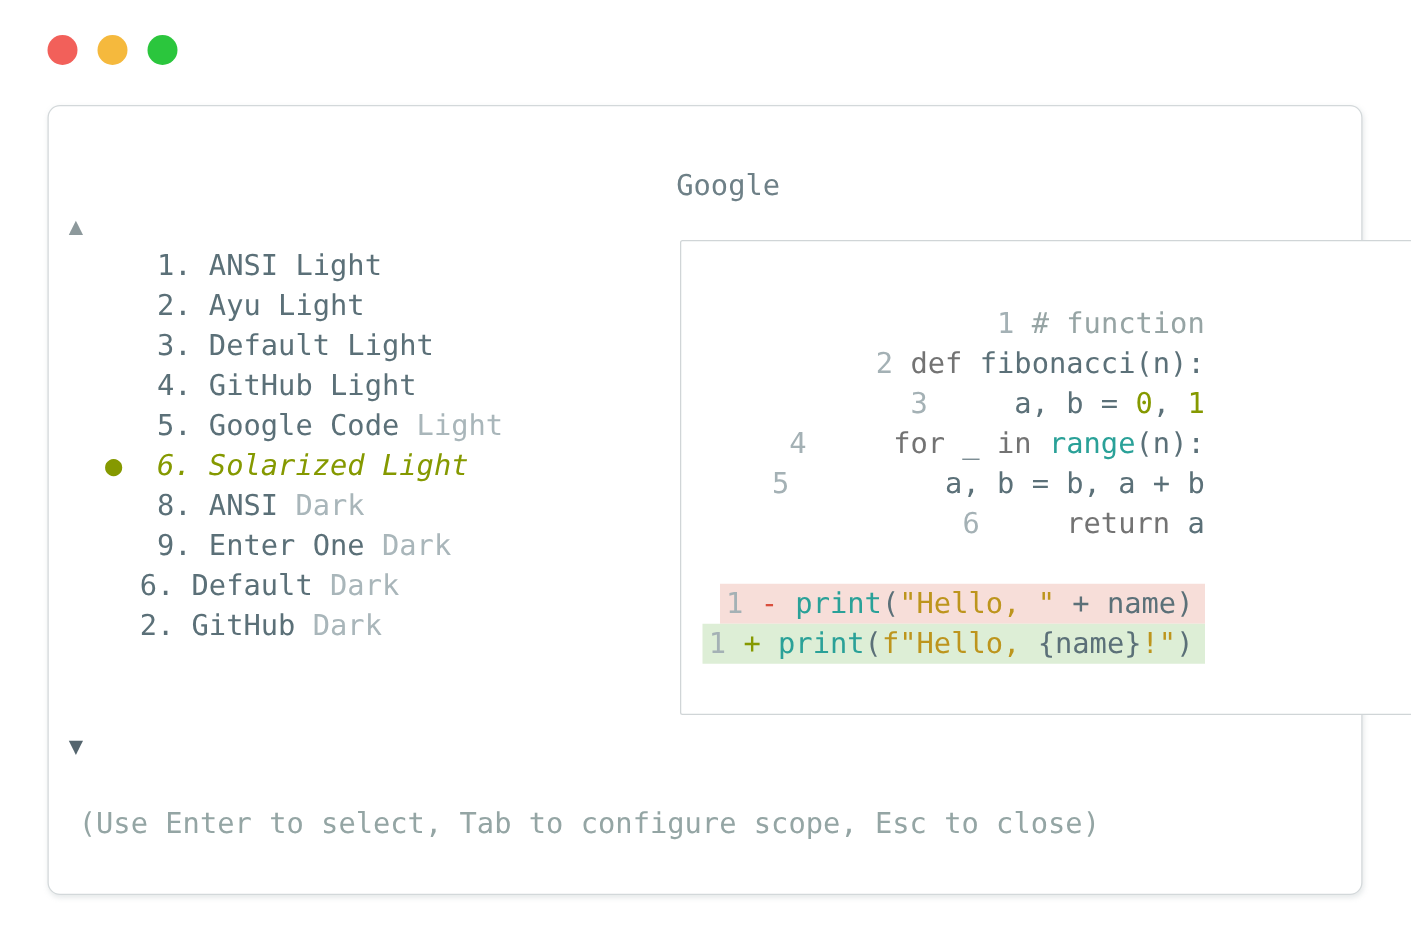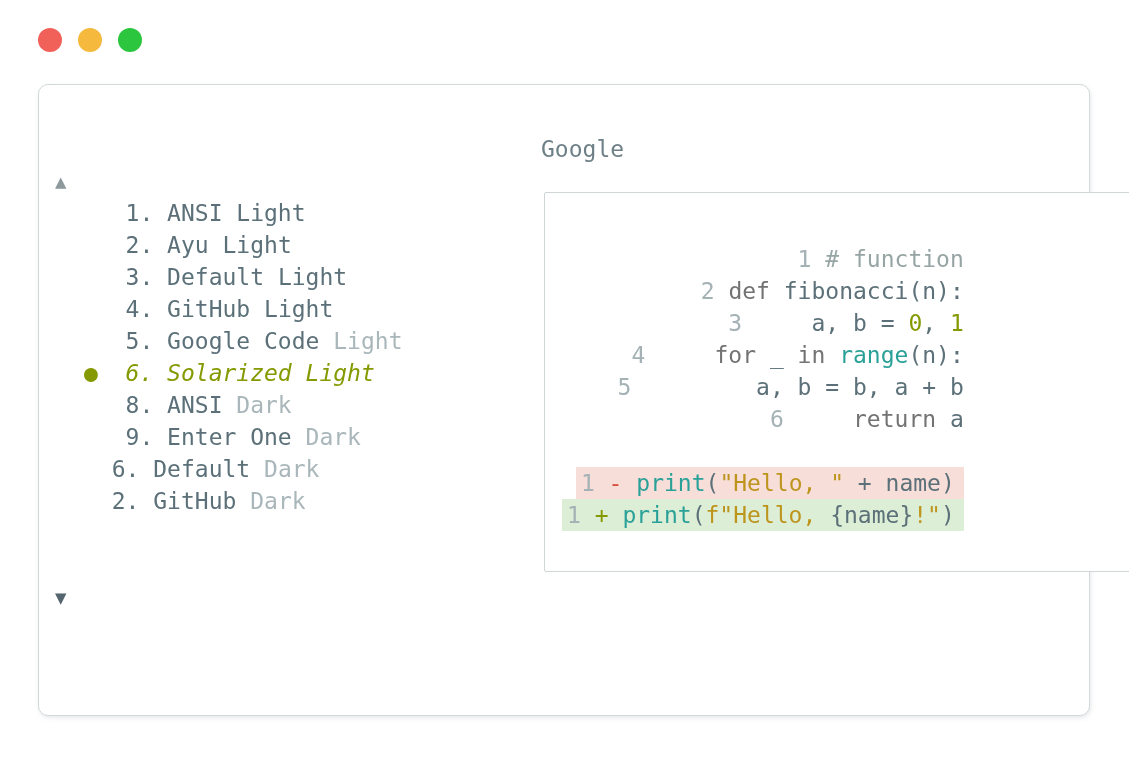--- a/index.html
+++ b/index.html
@@ -95,14 +95,15 @@
       <div class="trow"><span class="mk">  </span><span class="no">6. </span><span class="nm">Default</span><span class="vr dim"> Dark</span></div>
       <div class="trow"><span class="mk">  </span><span class="no">2. </span><span class="nm">GitHub</span><span class="vr dim"> Dark</span></div>
     </div>
 
   <div class="arr arr-down">▼</div>
 
   <div class="pbox">
     <div class="code"><div class="cline"><span class="lno">1 </span><span class="tk-comment"># function</span></div><div class="cline"><span class="lno">2 </span><span class="tk-kw">def</span><span class="tk-plain"> fibonacci(n):</span></div><div class="cline"><span class="lno">3 </span><span class="tk-plain">    a, b = </span><span class="tk-num">0</span><span class="tk-plain">, </span><span class="tk-num">1</span></div><div class="cline"><span class="lno">4 </span><span class="tk-plain">    </span><span class="tk-kw">for</span><span class="tk-plain"> _ </span><span class="tk-kw">in</span><span class="tk-plain"> </span><span class="tk-fn">range</span><span class="tk-plain">(n):</span></div><div class="cline"><span class="lno">5 </span><span class="tk-plain">        a, b = b, a + b</span></div><div class="cline"><span class="lno">6 </span><span class="tk-plain">    </span><span class="tk-kw">return</span><span class="tk-plain"> a</span></div><div class="dline first"><span class="chip removed"><span class="lno">1 </span><span class="sgn-m">- </span><span class="tk-fn">print</span><span class="tk-plain">(</span><span class="tk-str">"Hello, "</span><span class="tk-plain"> + name)</span></span></div><div class="dline"><span class="chip added"><span class="lno">1 </span><span class="sgn-p">+ </span><span class="tk-fn">print</span><span class="tk-plain">(</span><span class="tk-str">f"Hello, </span><span class="tk-plain">{name}</span><span class="tk-str">!"</span><span class="tk-plain">)</span></span></div></div>
   </div>
 
+  <div class="footer mono">(Use Enter to select, Tab to configure scope, Esc to close)</div>
 
 </div>
 
 </body></html>

